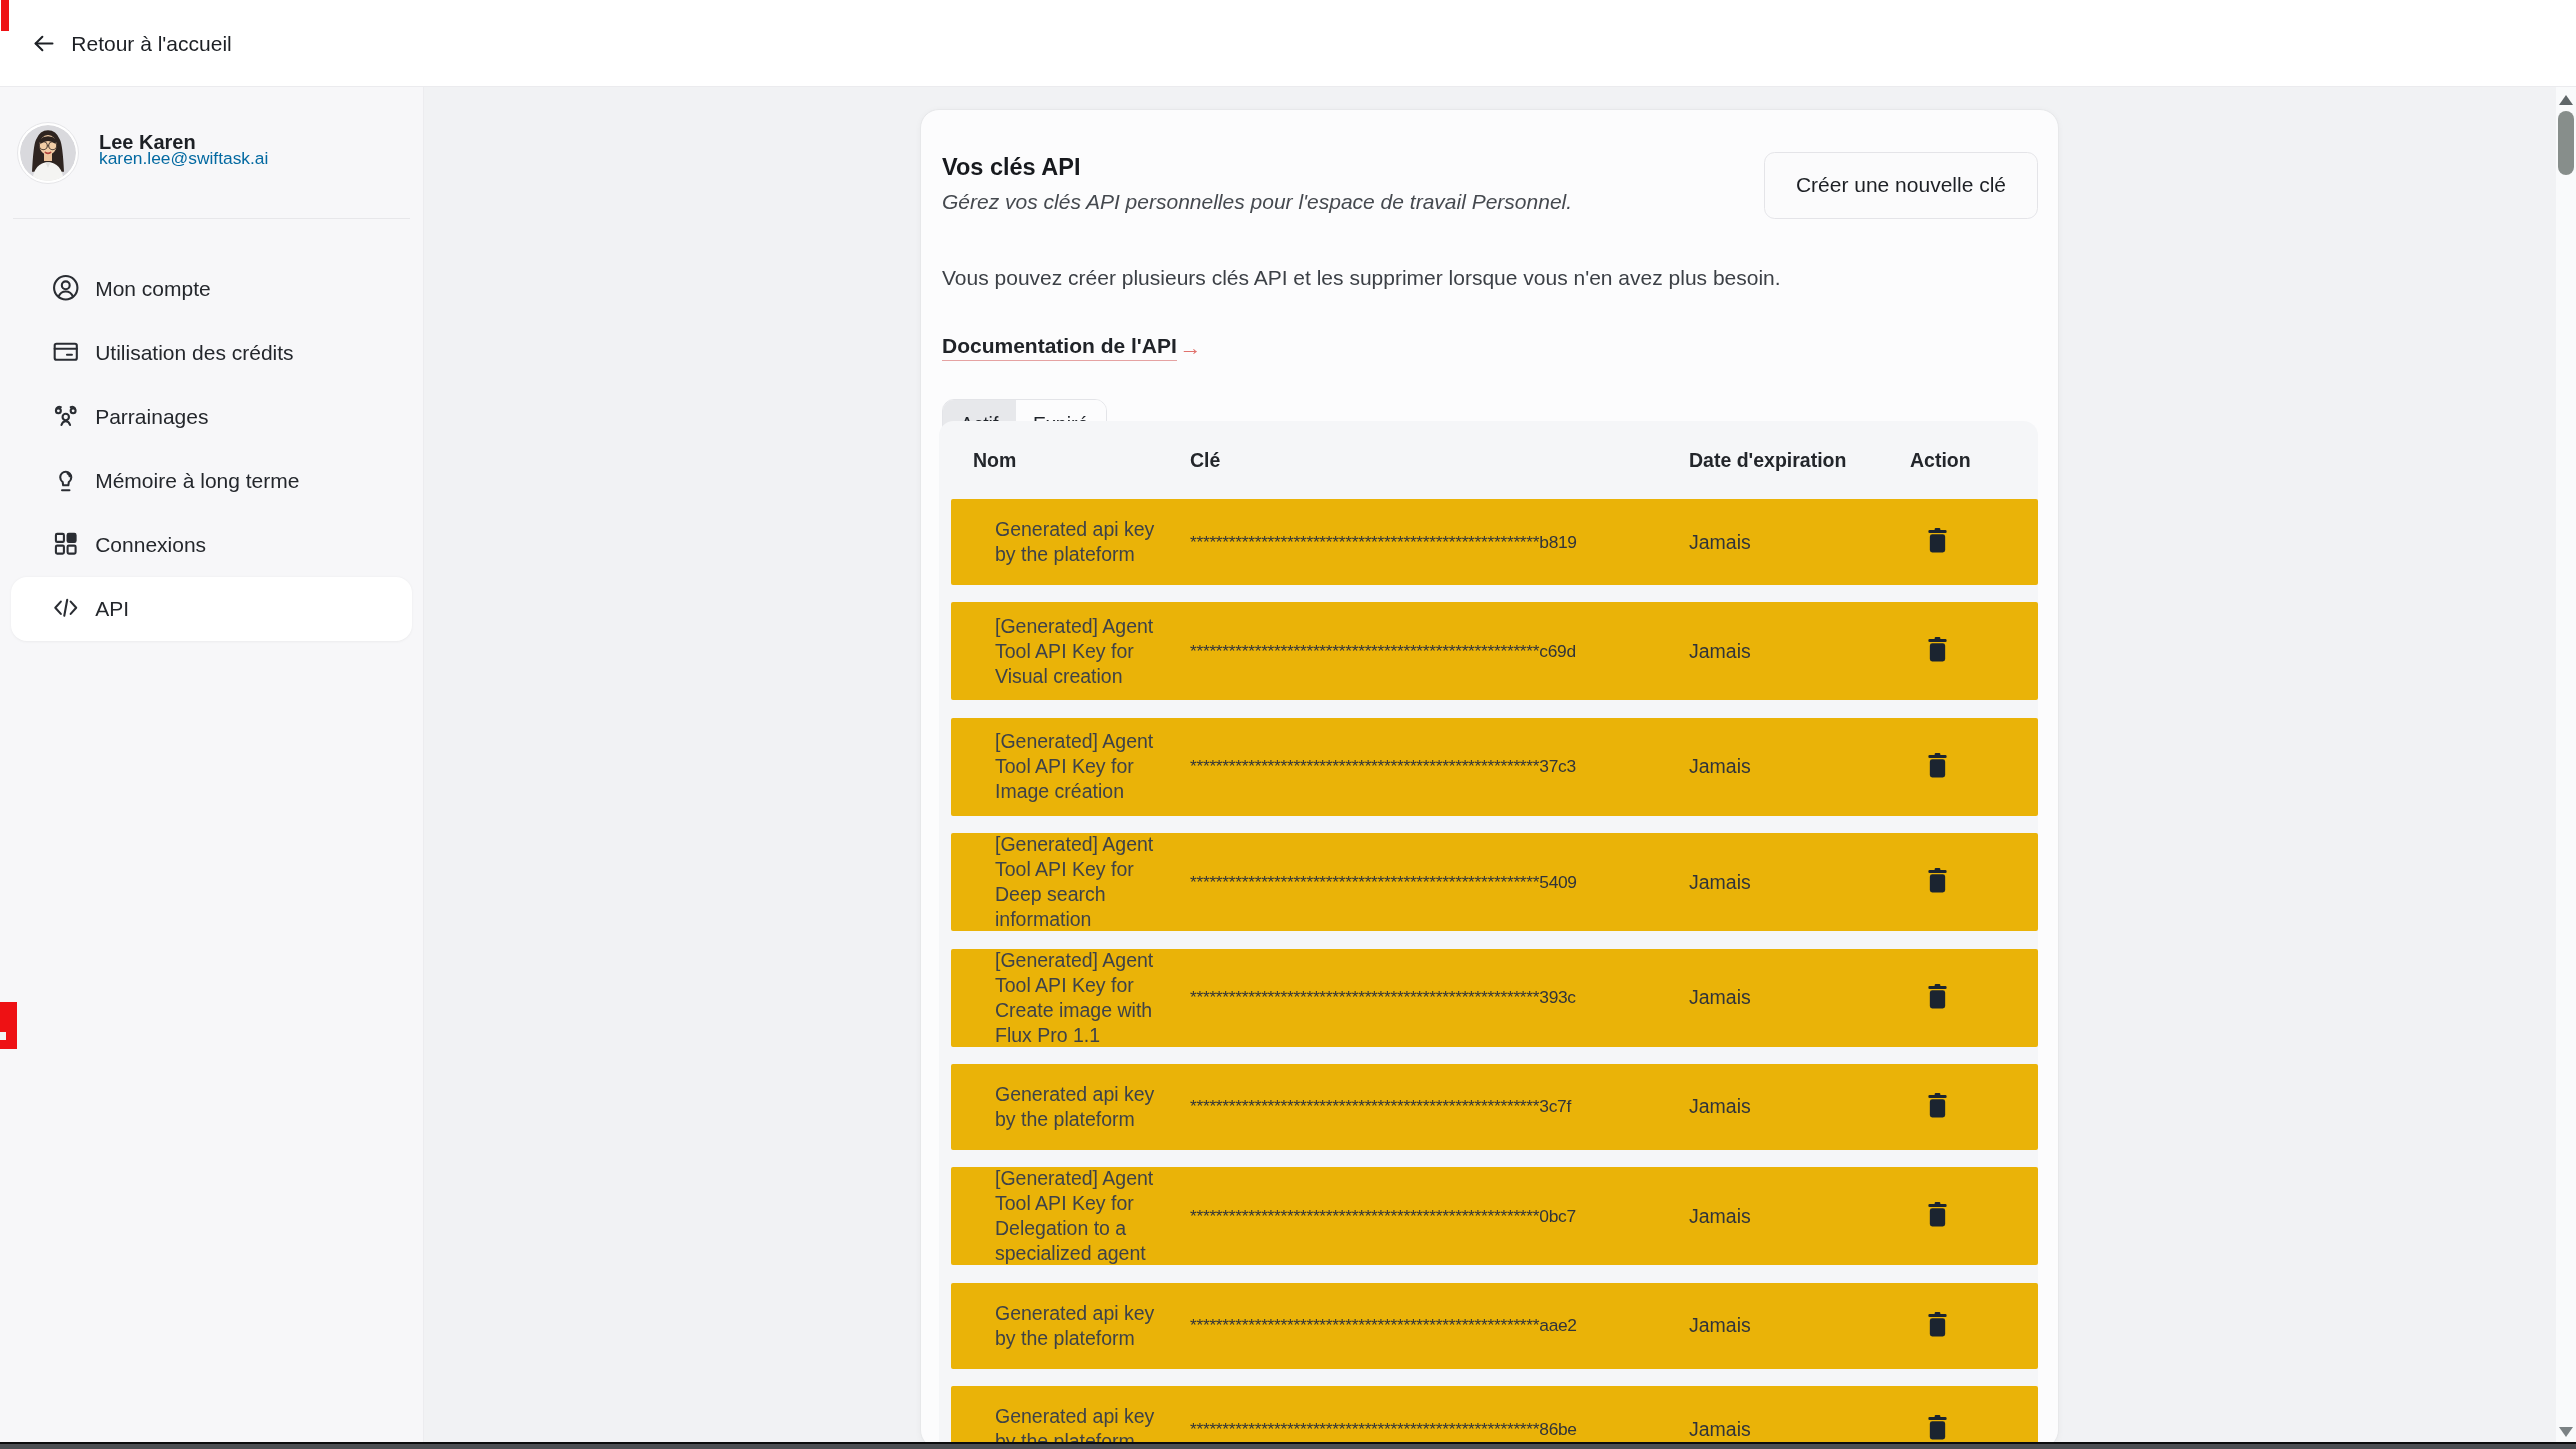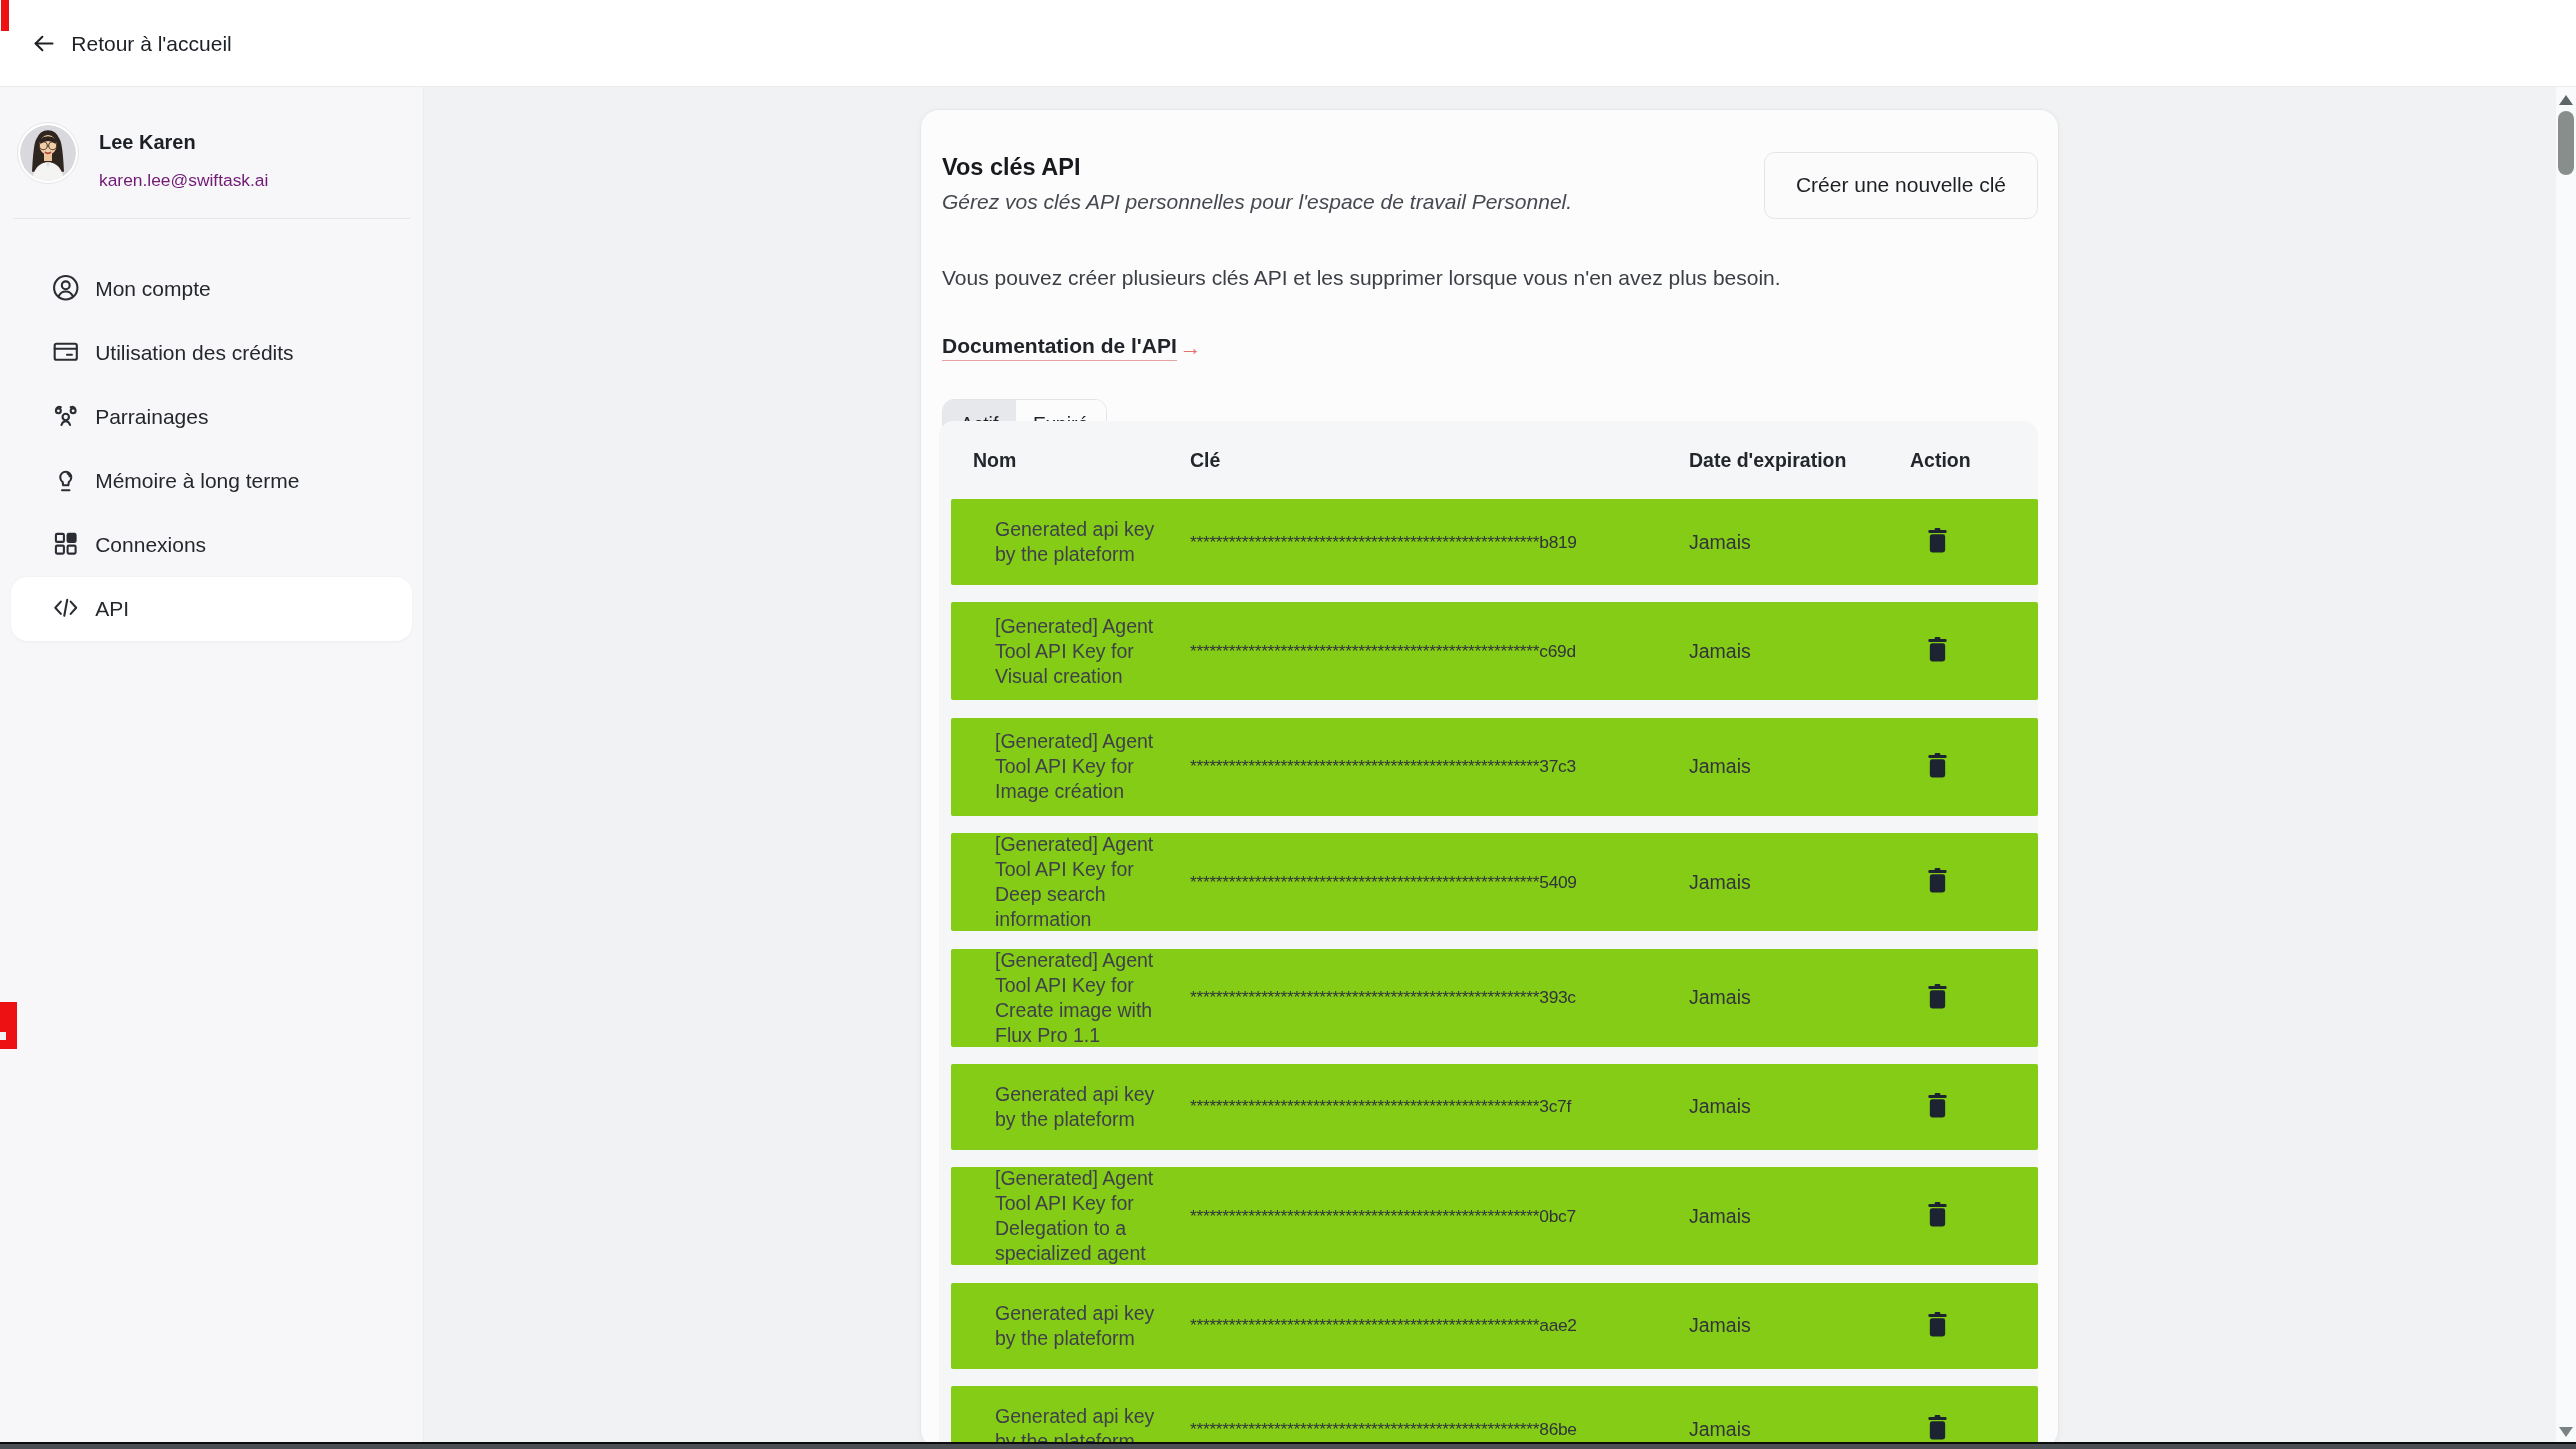--- a/index.html
+++ b/index.html
@@ -24,22 +24,22 @@
   
   .sidebar { position:absolute; left:0; top:87px; width:424px; height:1362px;
     background:#f7f7f9; border-right:0.7px solid #ececef; z-index:2; }
   .profile { position:relative; height:131px; }
   .avatar { position:absolute; left:17.4px; top:35px; width:62px; height:62px;
     border-radius:50%; background:#ffffff; border:0.7px solid #e6e6e9;
     display:flex; align-items:center; justify-content:center; overflow:hidden; }
   .avatar svg { width:56px; height:56px; border-radius:50%; }
   .profile-name { position:absolute; left:99px; top:44px; font-size:20px;
     font-weight:700; color:#1d2025; }
-  .profile-email { position:absolute; left:99px; top:83px; font-size:17.4px;
-    color:#701a75; }
+  .profile-email { position:absolute; left:99px; top:61px; font-size:17.4px;
+    color:#0369a1; }
   .side-divider { position:absolute; left:13.4px; right:13.4px; top:131px;
     height:0.7px; background:#e7e7ea; }
 
   .nav { position:absolute; left:10.7px; right:10.7px; top:170px; list-style:none; }
   .nav-item { display:flex; align-items:center; gap:15px; height:64px;
     padding-left:40px; border-radius:16px; cursor:pointer; color:#24272c; }
   .nav-item svg { flex:0 0 auto; }
   .nav-label { font-size:21px; font-weight:500; }
   .nav-item.active { background:#ffffff; box-shadow:0 0.7px 2.7px rgba(0,0,0,0.05); }
 
@@ -74,21 +74,21 @@
   
   .panel { position:absolute; left:18px; right:20px; top:311px; bottom:0;
     background:#f5f6f8; border-radius:14.8px 14.8px 0 0; overflow:hidden;padding-left:12px; }
   .thead { display:flex; height:78px; align-items:center; }
   .th { font-size:19.5px; font-weight:600; color:#23262b; }
   .col-name { width:217px; padding-left:22px; }
   .col-key  { width:499px; padding-left:22px; }
   .col-exp  { width:221px; padding-left:22px; }
   .col-act  { flex:1; padding-left:22px; }
 
-  .trow { display:flex; align-items:center; background:#84cc16;
+  .trow { display:flex; align-items:center; background:#eab308;
     border-radius:2px; margin-bottom:17.4px; }
   .trow.h2 { height:86px; } .trow.h3 { height:98px; }
   .cell-name { font-size:19.5px; color:#3e4248; line-height:25px; max-width:217px; }
   .cell-name > div { padding-left:22px; padding-right:6.7px; }
   .cell-key { font-size:17.4px; color:#31343a; letter-spacing:-0.3px; white-space:nowrap; overflow:hidden; }
   .cell-exp { font-size:19.5px; color:#31343a; }
   .del-btn { background:none; border:none; cursor:pointer; padding:0; margin-left:16px; line-height:0; }
 
   
   .scrollbar { position:absolute; right:0; top:87px; width:20px; bottom:6.7px;

